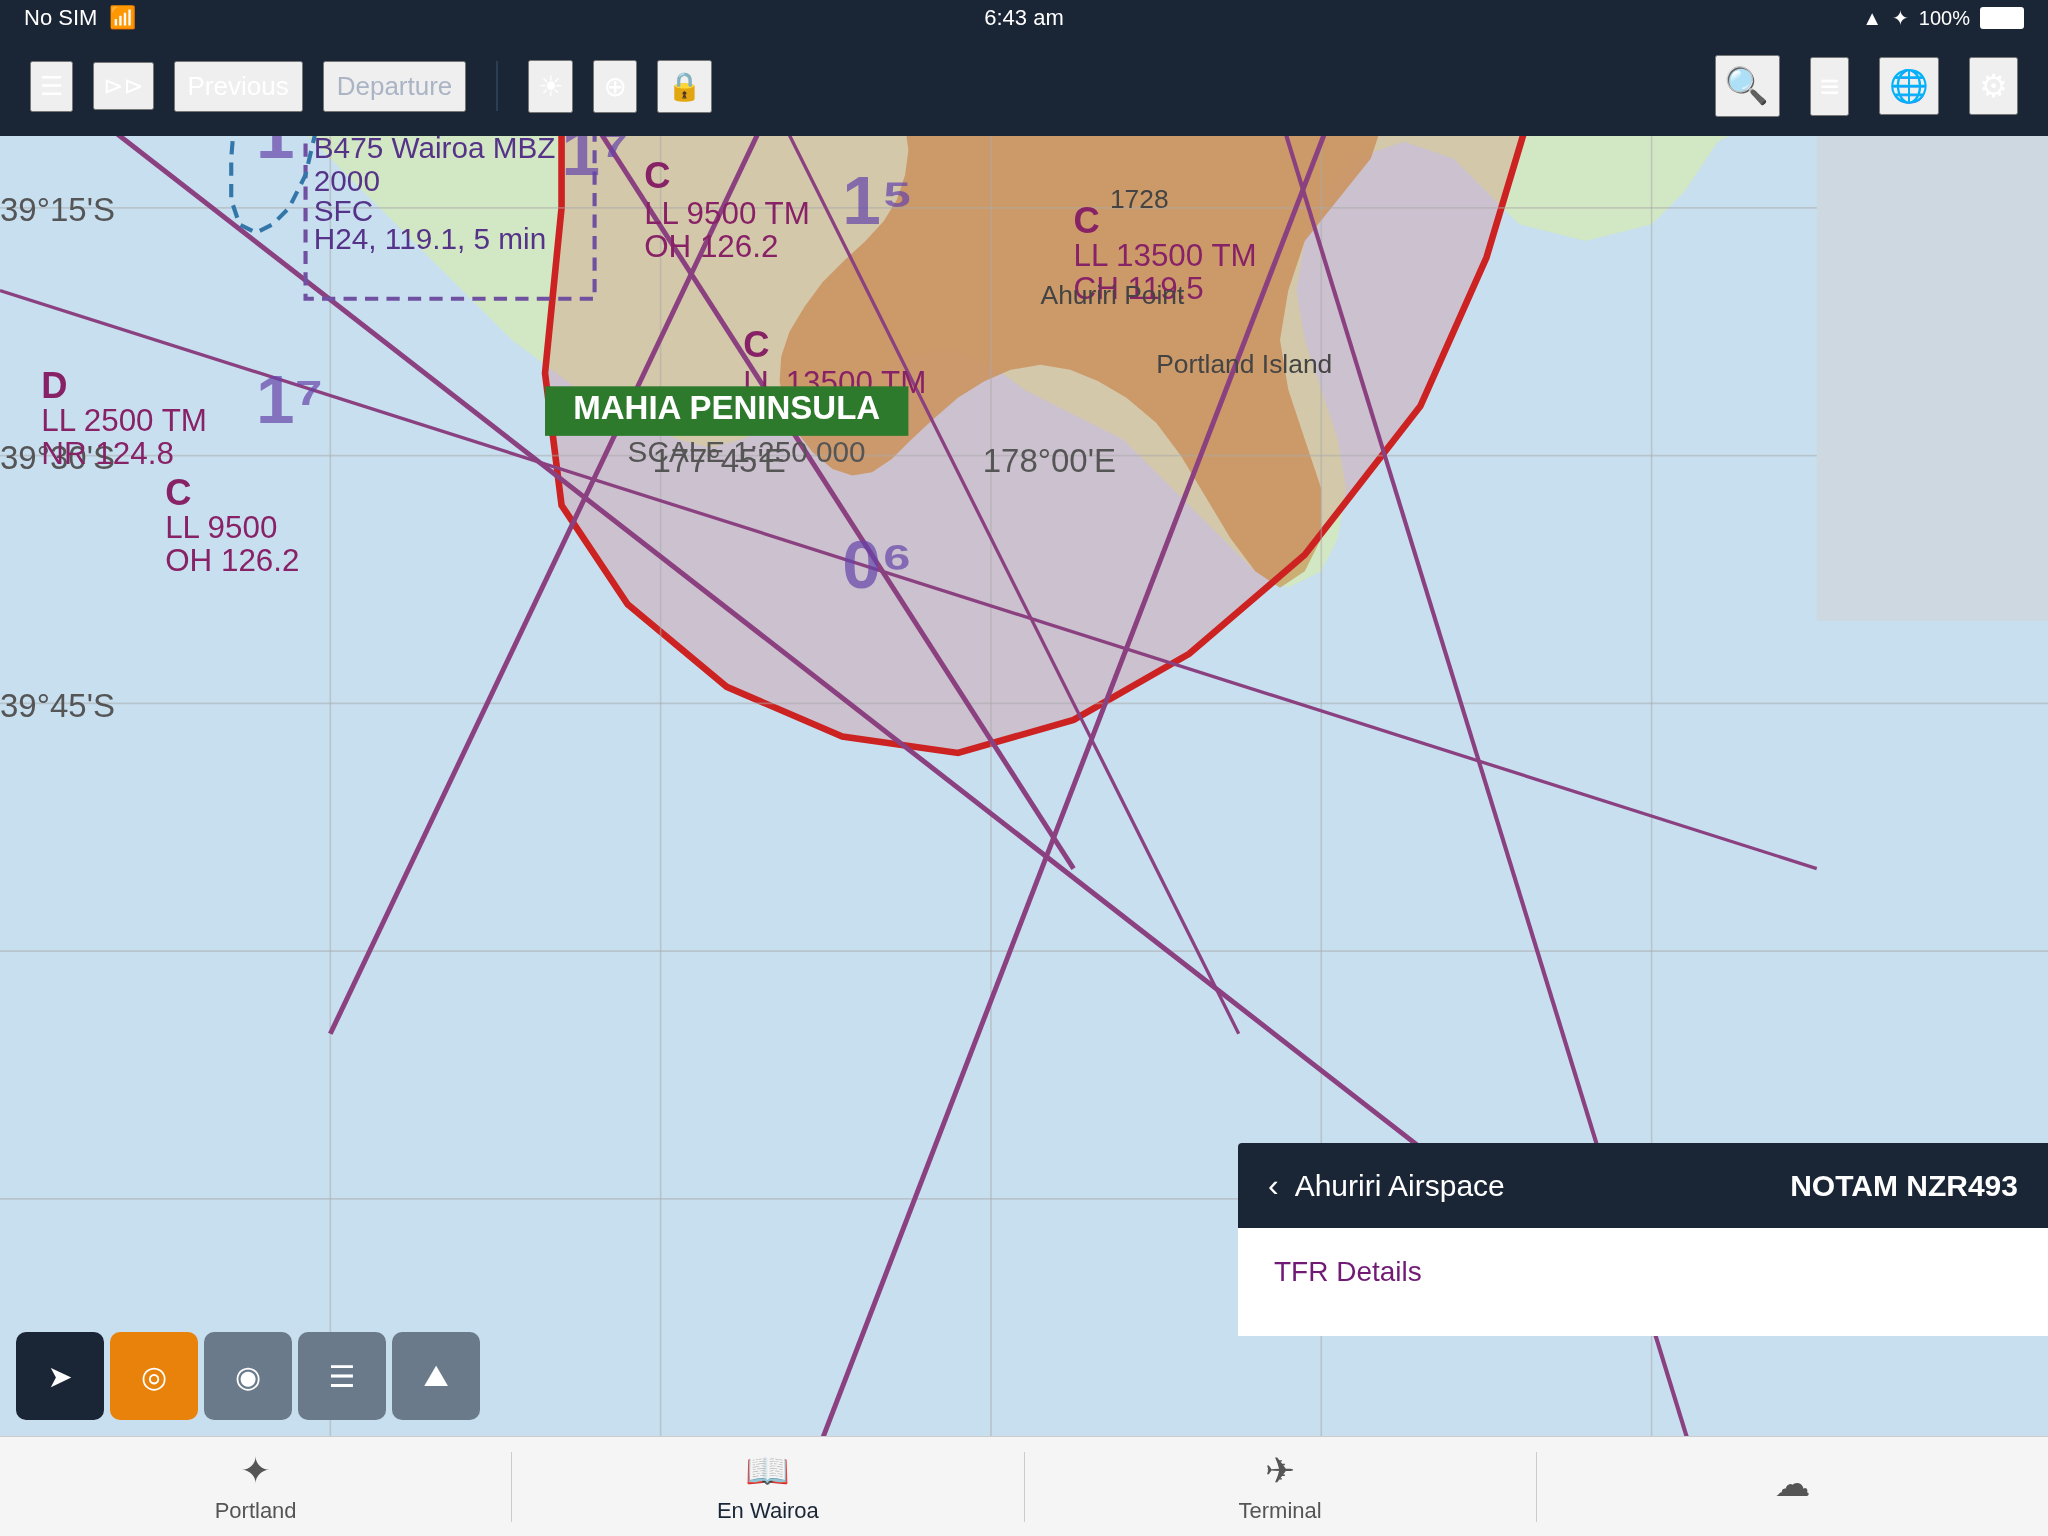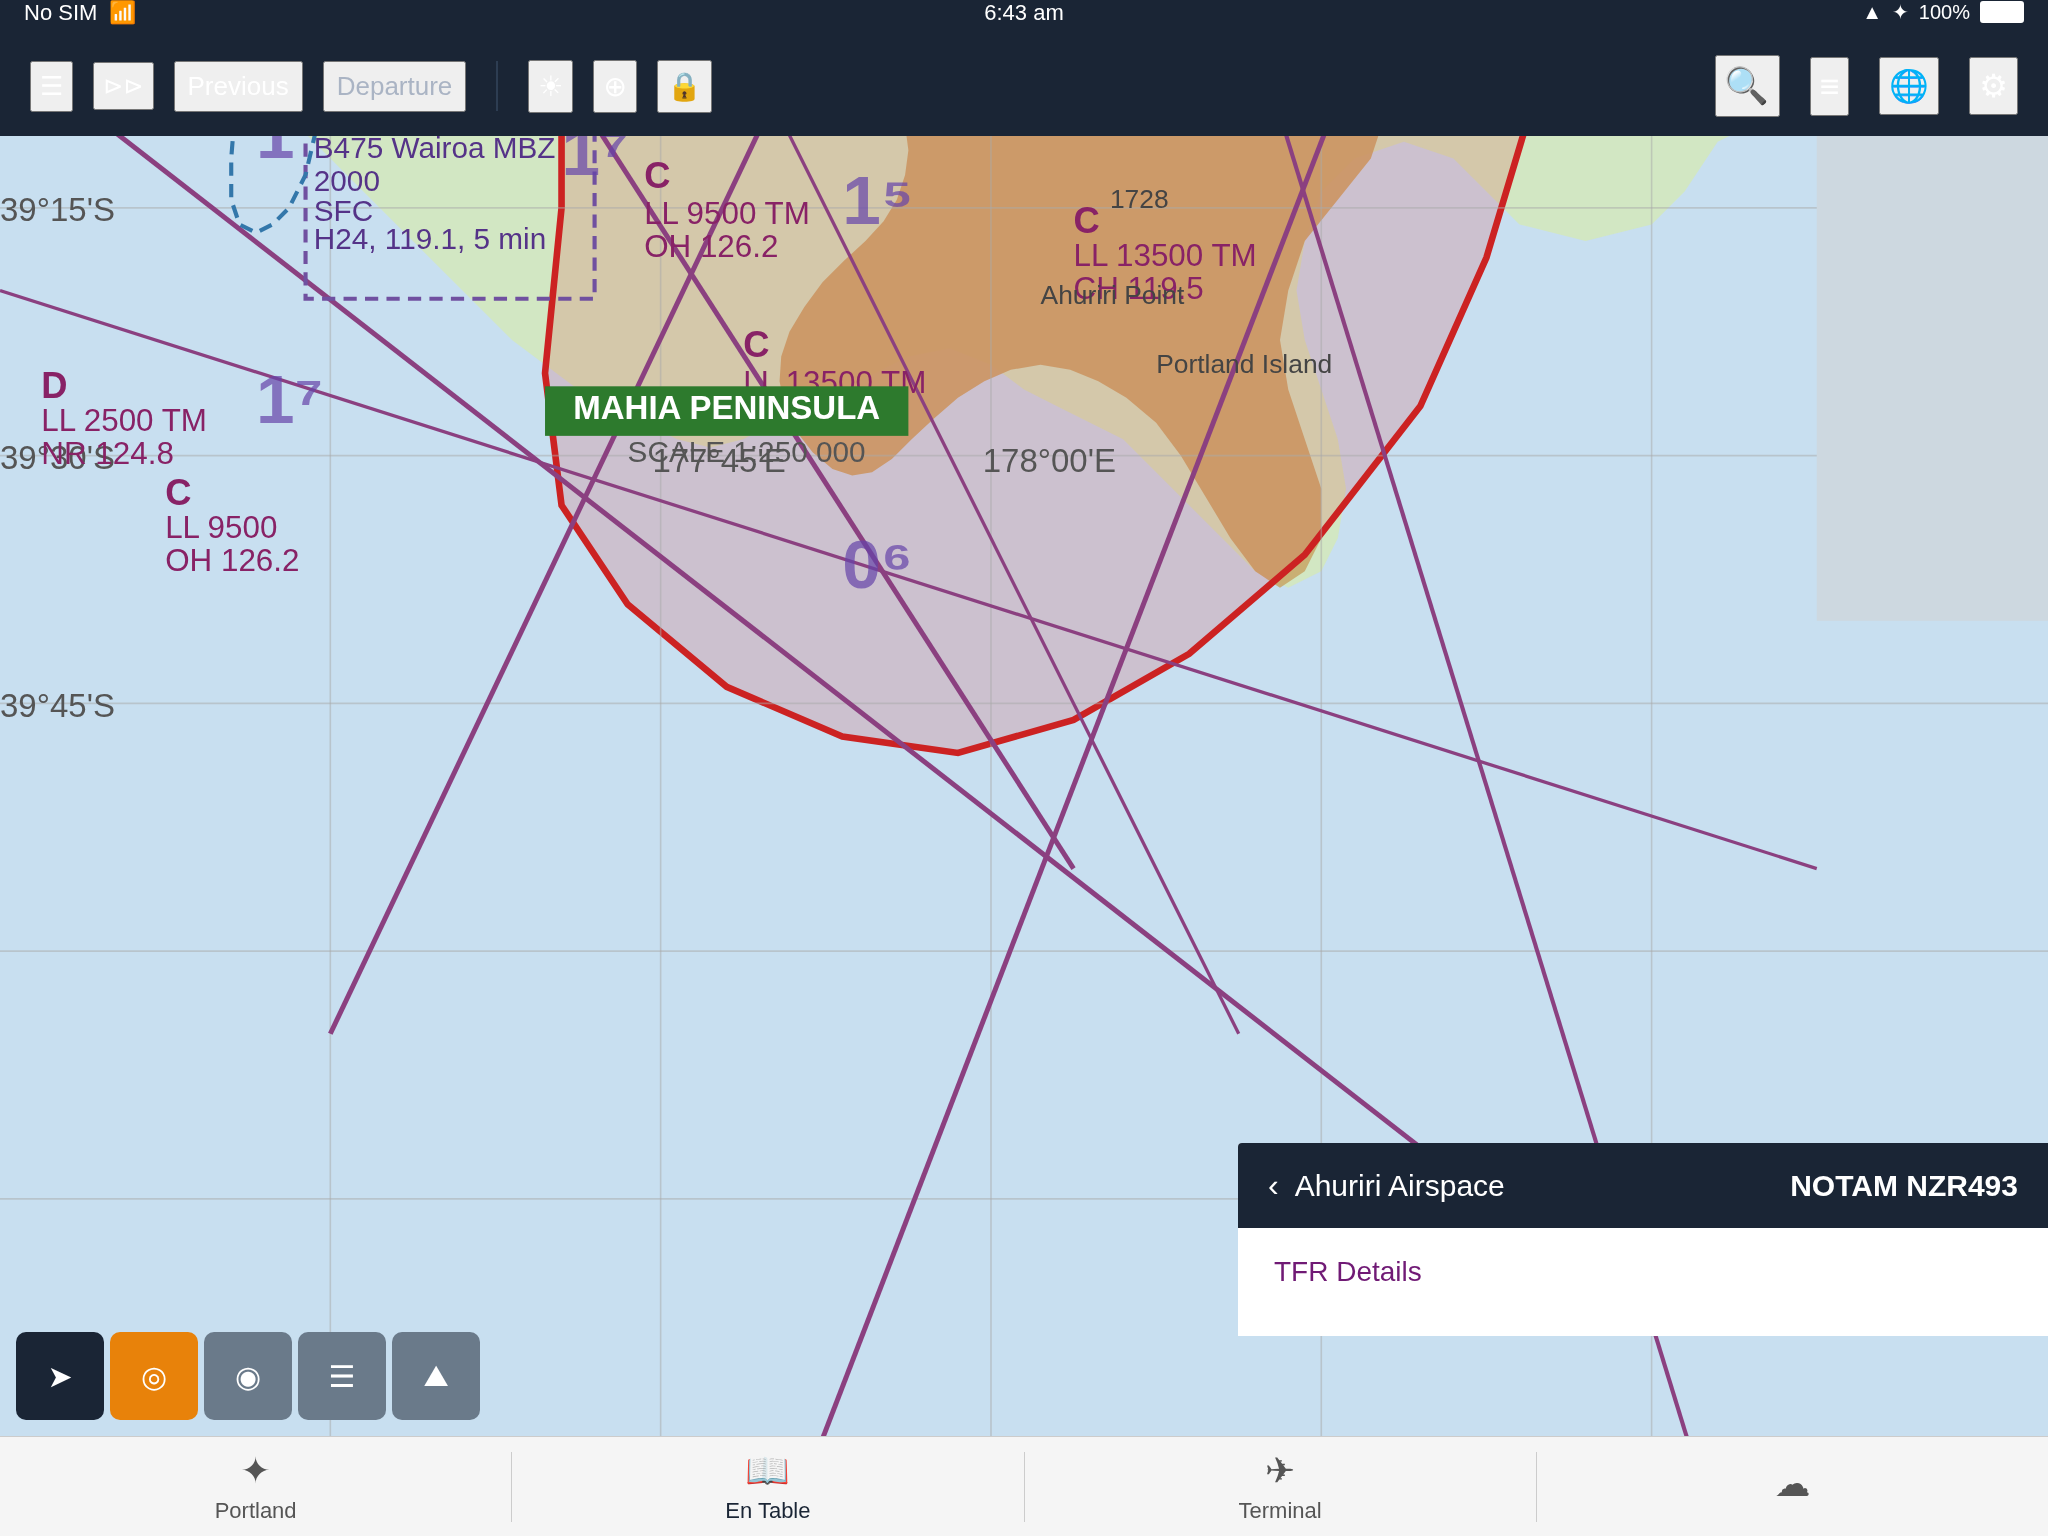--- a/index.html
+++ b/index.html
@@ -4,21 +4,21 @@
   <style>
     * { margin: 0; padding: 0; box-sizing: border-box; }
     html, body { width: 100%; height: 100%; background: #000; font-family: -apple-system, 'Helvetica Neue', Arial, sans-serif; overflow: hidden; }
 
     .screen { width: 2048px; height: 1536px; position: relative; overflow: hidden; background: #b8d4e8; }
 
     
     .status-bar {
       position: absolute; top: 0; left: 0; right: 0; height: 36px;
       background: #1a2535;
-      display: flex; align-items: flex-start; justify-content: space-between;
+      display: flex; align-items: center; justify-content: space-between;
       padding: 0 24px; z-index: 100; color: #fff; font-size: 22px; font-weight: 500;
     }
     .status-left { display: flex; align-items: center; gap: 12px; }
     .status-center { position: absolute; left: 50%; transform: translateX(-50%); font-size: 22px; }
     .status-right { display: flex; align-items: center; gap: 10px; font-size: 20px; }
 
     
     .nav-bar {
       position: absolute; top: 36px; left: 0; right: 0; height: 100px;
       background: #1a2535;
@@ -318,21 +318,21 @@
   </div>
 
   <div class="tab-bar">
     <div class="tab-item">
       <span class="tab-icon">✦</span>
       <span>Portland</span>
     </div>
     <div class="tab-divider"></div>
     <div class="tab-item active">
       <span class="tab-icon">📖</span>
-      <span>En Table</span>
+      <span>En Wairoa</span>
     </div>
     <div class="tab-divider"></div>
     <div class="tab-item">
       <span class="tab-icon">✈</span>
       <span>Terminal</span>
     </div>
     <div class="tab-divider"></div>
     <div class="tab-item">
       <span class="tab-icon">☁</span>
       <span></span>

